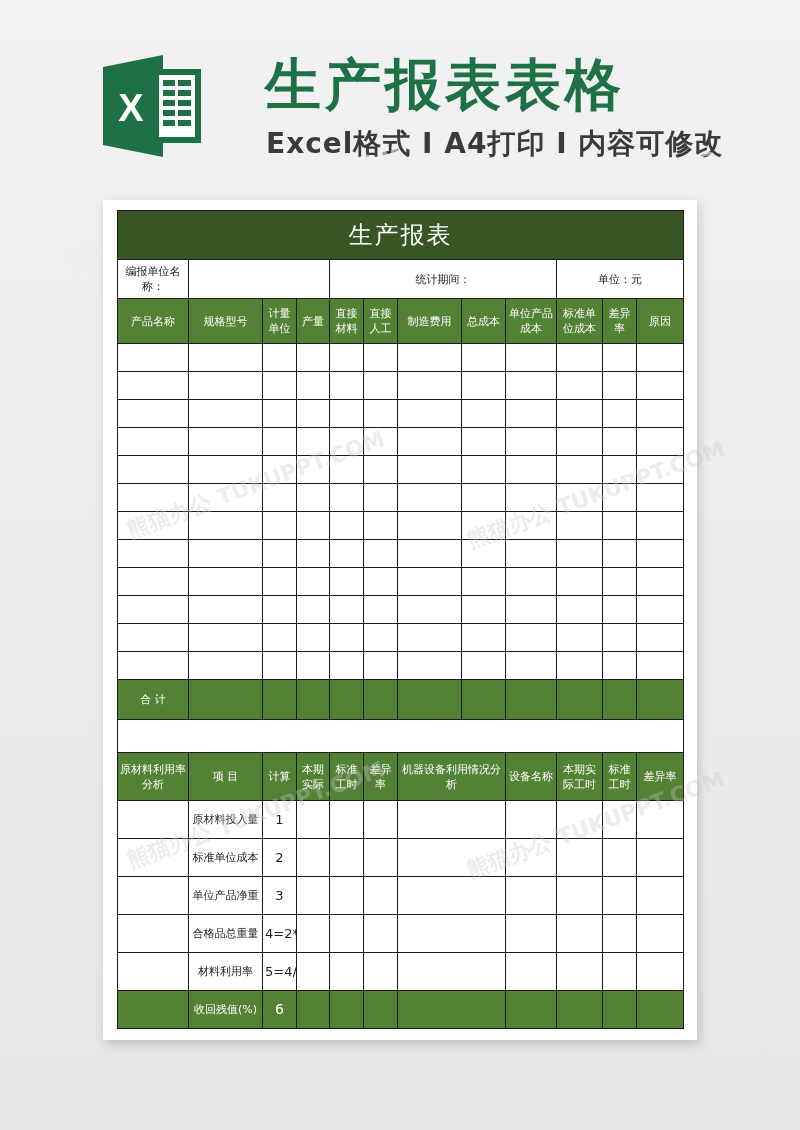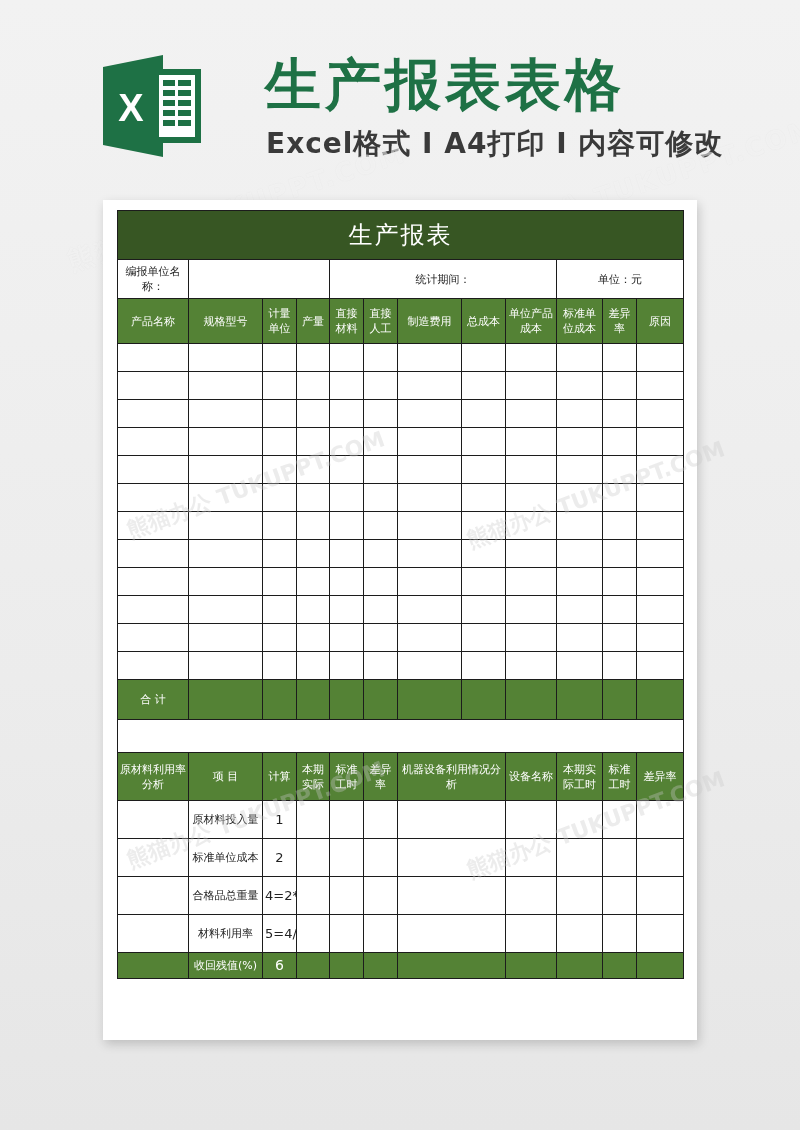--- a/index.html
+++ b/index.html
@@ -38,21 +38,21 @@
   .title-row td { background: #375623; color: #fff; font-size: 24px; height: 49px; letter-spacing: 2px; }
   .info-row td { height: 39px; font-size: 11px; }
   .hdr td { background: #548235; color: #fff; }
   .hdr1 td { height: 45px; }
   .row td { height: 28px; }
   .total td { background: #548235; color: #fff; height: 40px; margin-left: 40px; }
   .blank td { height: 33px; }
   .hdr2 td { height: 48px; }
   .low td { height: 38px; }
   .low td.num { font-size: 13px; line-height: 18px; }
-  .lowtot td { background: #548235; color: #fff; height: 26px; margin-top: 38px; }
+  .lowtot td { background: #548235; color: #fff; height: 38px; margin-top: 38px; }
   .lowtot td.num { font-size: 14px; }
   .wm-in { position: absolute; color: rgba(200,200,200,0.35); font-size: 22px; font-weight: bold; transform: rotate(-20deg); white-space: nowrap; pointer-events: none; }
 </style>
 </head>
 <body>
 
 <svg class="hero-icon" viewBox="0 0 100 102">
   <polygon points="0,12 60,0 60,102 0,90" fill="#1e7145"></polygon>
   <rect x="38" y="14" width="60" height="74" fill="#1e7145"></rect>
   <rect x="56" y="20" width="36" height="62" fill="#fff"></rect>
@@ -343,20 +343,33 @@
           <td></td>
           <td></td>
           <td colspan="2"></td>
           <td></td>
           <td></td>
           <td></td>
           <td></td>
         </tr>
         <tr class="low">
           <td></td>
+          <td>单位产品净重</td>
+          <td class="num">3</td>
+          <td></td>
+          <td></td>
+          <td></td>
+          <td colspan="2"></td>
+          <td></td>
+          <td></td>
+          <td></td>
+          <td></td>
+        </tr>
+        <tr class="low">
+          <td></td>
           <td>合格品总重量</td>
           <td class="num">4=2*3</td>
           <td></td>
           <td></td>
           <td></td>
           <td colspan="2"></td>
           <td></td>
           <td></td>
           <td></td>
           <td></td>

